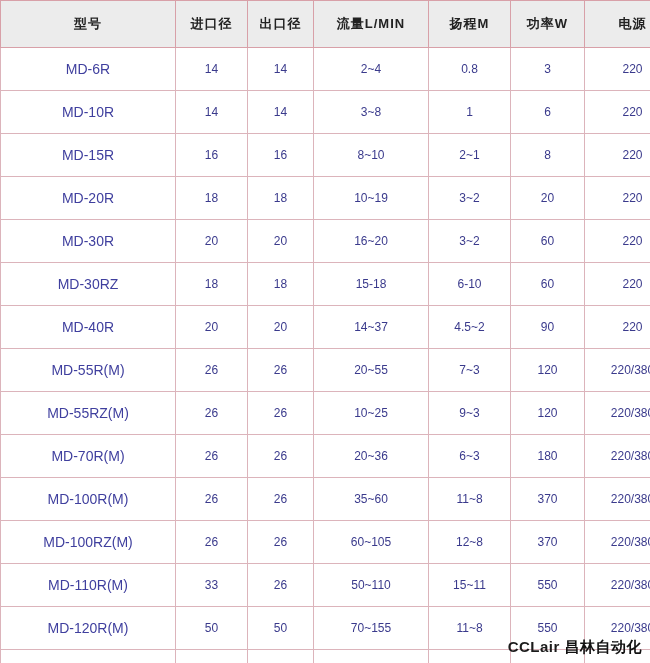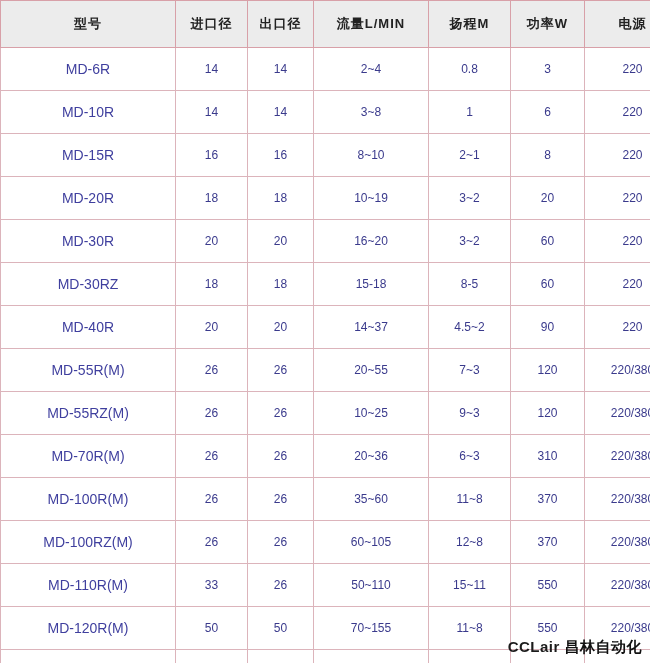--- a/index.html
+++ b/index.html
@@ -135,21 +135,21 @@
         <td>16~20</td>
         <td>3~2</td>
         <td>60</td>
         <td>220</td>
       </tr>
       <tr>
         <td class="model">MD-30RZ</td>
         <td>18</td>
         <td>18</td>
         <td>15-18</td>
-        <td>8-5</td>
+        <td>6-10</td>
         <td>60</td>
         <td>220</td>
       </tr>
       <tr>
         <td class="model">MD-40R</td>
         <td>20</td>
         <td>20</td>
         <td>14~37</td>
         <td>4.5~2</td>
         <td>90</td>
@@ -172,21 +172,21 @@
         <td>9~3</td>
         <td>120</td>
         <td>220/380</td>
       </tr>
       <tr>
         <td class="model">MD-70R(M)</td>
         <td>26</td>
         <td>26</td>
         <td>20~36</td>
         <td>6~3</td>
-        <td>310</td>
+        <td>180</td>
         <td>220/380</td>
       </tr>
       <tr>
         <td class="model">MD-100R(M)</td>
         <td>26</td>
         <td>26</td>
         <td>35~60</td>
         <td>11~8</td>
         <td>370</td>
         <td>220/380</td>

